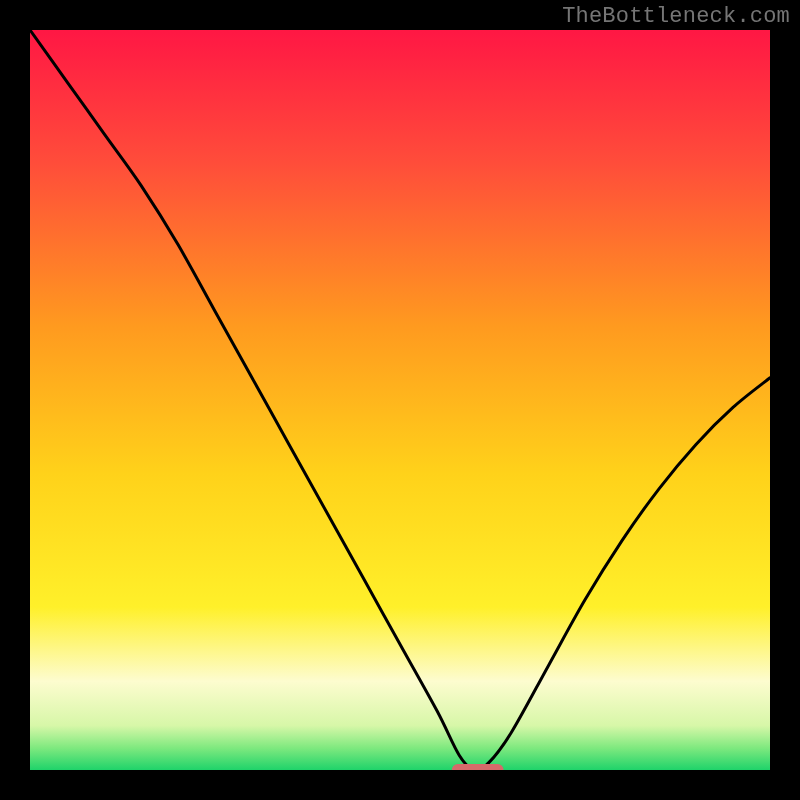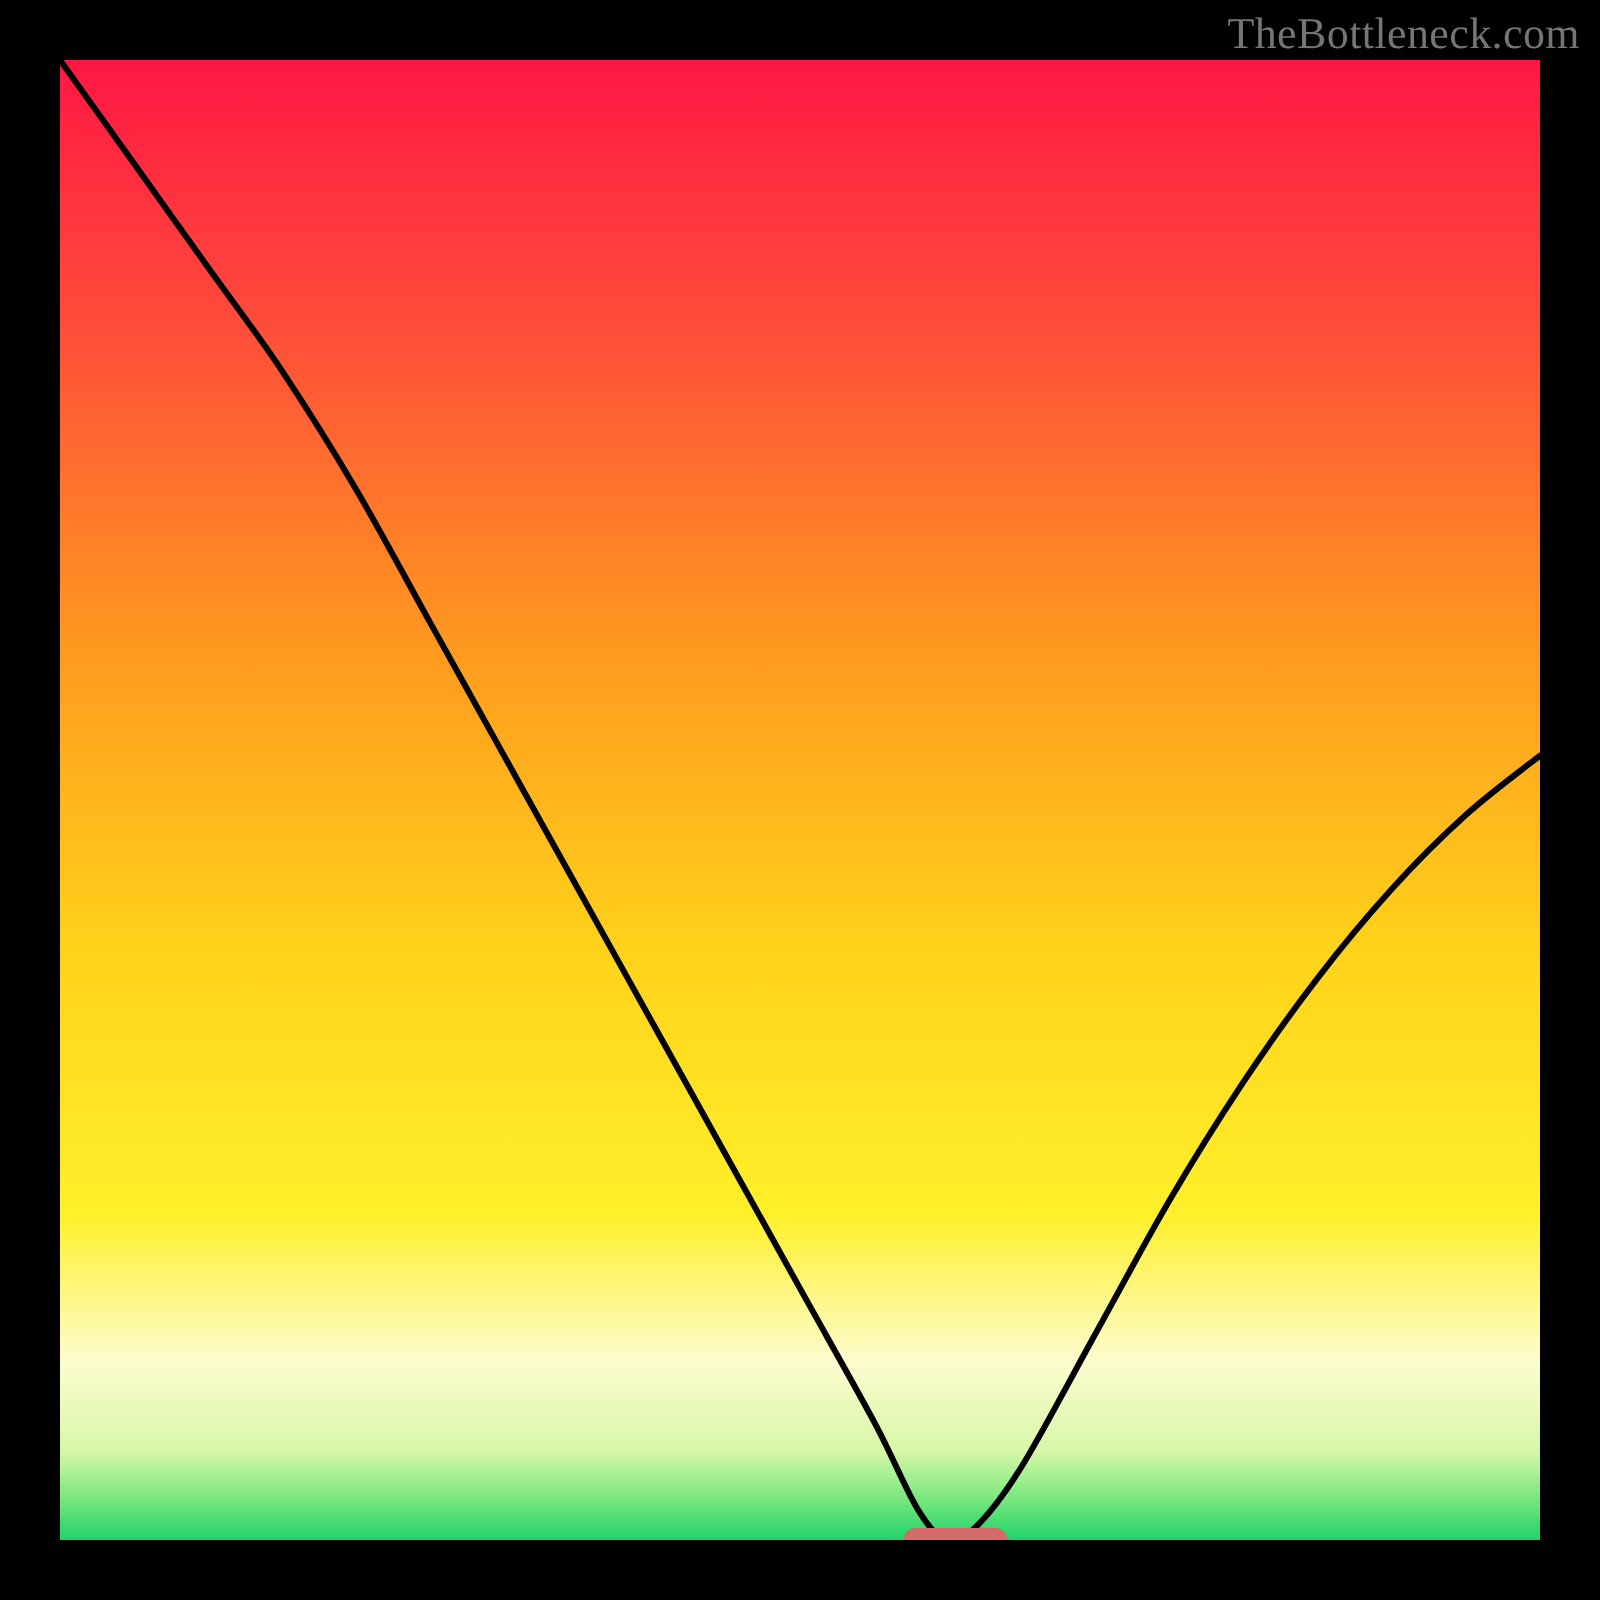--- a/index.html
+++ b/index.html
@@ -13,21 +13,21 @@
   .frame {
     position: relative;
     width: 800px;
     height: 800px;
     background: #000;
   }
   .watermark {
     position: absolute;
     top: 4px;
     right: 10px;
-    font-family: Liberation Serif, serif;
+    font-family: Liberation Mono, monospace;
     font-size: 22px;
     color: #757575;
     letter-spacing: 0.2px;
     z-index: 10;
   }
   svg {
     position: absolute;
     left: 30px;
     top: 30px;
     width: 740px;

